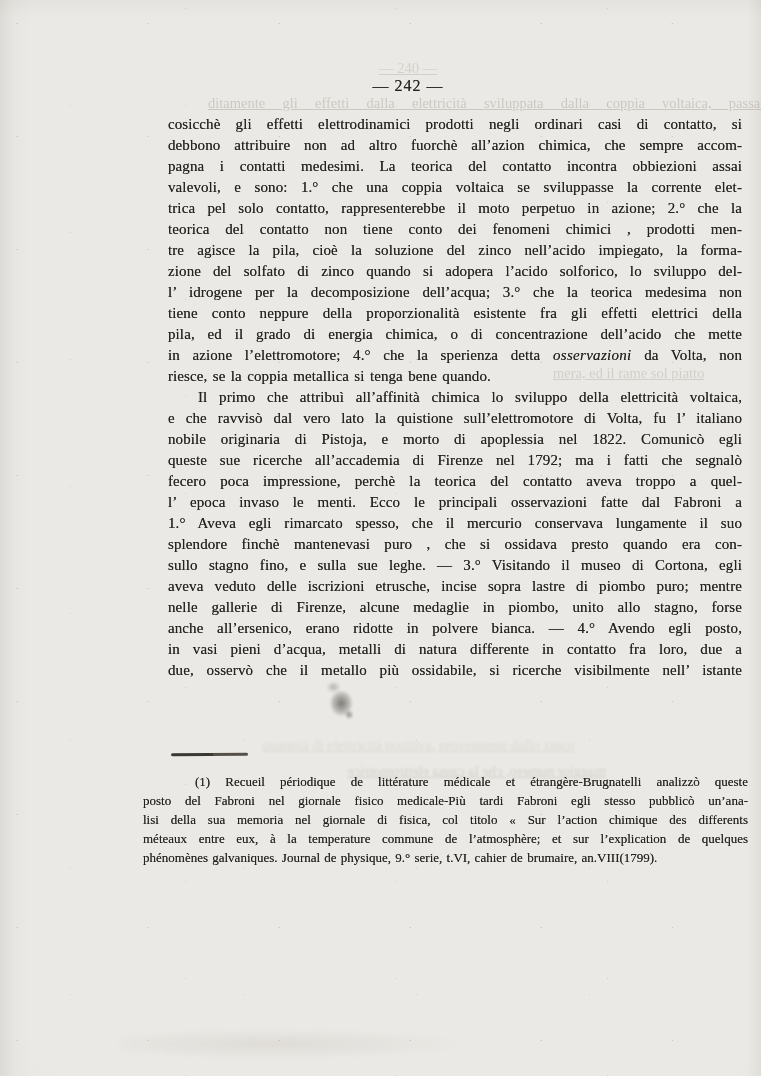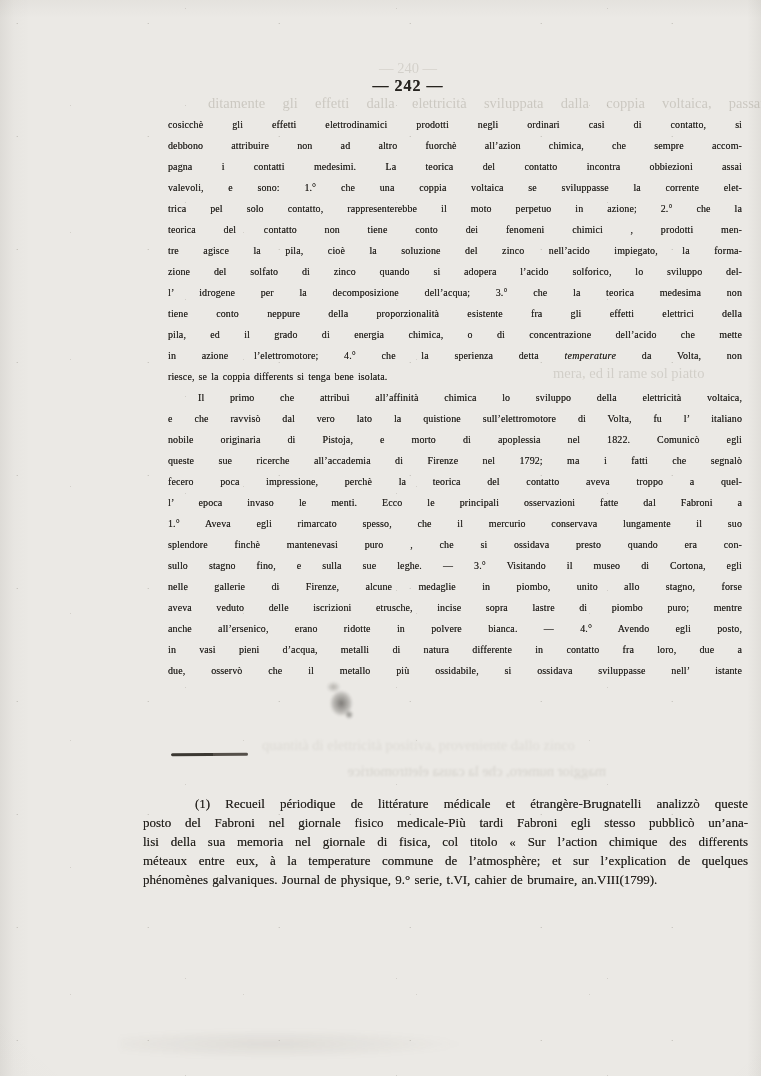--- a/index.html
+++ b/index.html
@@ -17,44 +17,43 @@
       radial-gradient(1px 1px at 88% 9%, rgba(90,82,70,.18) 0 45%, rgba(0,0,0,0) 50%),
       #ebe9e5;
     background-size:auto,auto,auto,auto,131px 113px,97px 151px,173px 127px,211px 97px,auto;
     font-family:"Liberation Serif","DejaVu Serif",serif;
     color:#26231f;
   }
   .pageno{
     position:absolute;left:168px;top:77px;width:480px;
     text-align:center;font-size:16px;letter-spacing:1px;
     text-shadow:0 0 .5px rgba(20,18,15,.6);
-    font-weight:bold;
   }
   .body-text{
     position:absolute;left:168px;top:114px;width:574px;
-    font-size:10px;line-height:21px;word-spacing:1.5px;letter-spacing:.1px;
+    font-size:15px;line-height:21px;word-spacing:1.5px;letter-spacing:.1px;
     text-shadow:0 0 .55px rgba(20,18,15,.65);
   }
   .line{text-align:justify;text-align-last:justify;overflow:hidden;white-space:normal;}
   .line.last{text-align-last:left;}
   .line.indent{text-indent:30px;}
   .footnote{
     position:absolute;left:143px;top:772px;width:605px;
     font-size:13px;line-height:19px;word-spacing:1px;
     text-shadow:0 0 .45px rgba(20,18,15,.6);
   }
-  .footnote .line.indent{text-indent:52px;margin-top:22px;}
+  .footnote .line.indent{text-indent:52px;}
   .footnote-rule{
     position:absolute;left:171px;top:753px;width:77px;height:3px;
     background:linear-gradient(90deg,#3b3832 0 55%, #55504a 55% 100%);
     border-radius:2px;transform:rotate(-.4deg);
   }
   .st{
     position:absolute;color:#837d6f;filter:blur(.6px);
-    font-size:14.5px;line-height:18px;pointer-events:none;
+    font-size:14.5px;line-height:18px;pointer-events:none;text-decoration:underline;
   }
   .st1{left:338px;top:59px;width:140px;text-align:center;opacity:.22;}
   .st2{left:168px;top:94px;width:574px;text-align:justify;text-align-last:justify;opacity:.30;margin-left:40px;}
   .st3{left:553px;top:364px;width:190px;opacity:.24;}
   .st4{left:166px;top:762px;width:440px;opacity:.22;transform:scaleX(-1);filter:blur(.9px);}
   .st5{left:262px;top:736px;width:470px;opacity:.14;filter:blur(1px);}
   .ink-blot{
     position:absolute;left:316px;top:676px;width:46px;height:44px;
     background:
       radial-gradient(15px 17px at 55% 62%, rgba(35,32,28,.55), rgba(35,32,28,.22) 55%, rgba(0,0,0,0) 78%),
@@ -88,38 +87,38 @@
         <div class="line">debbono attribuire non ad altro fuorchè all’azion chimica, che sempre accom-</div>
         <div class="line">pagna i contatti medesimi. La teorica del contatto incontra obbiezioni assai</div>
         <div class="line">valevoli, e sono: 1.° che una coppia voltaica se sviluppasse la corrente elet-</div>
         <div class="line">trica pel solo contatto, rappresenterebbe il moto perpetuo in azione; 2.° che la</div>
         <div class="line">teorica del contatto non tiene conto dei fenomeni chimici , prodotti men-</div>
         <div class="line">tre agisce la pila, cioè la soluzione del zinco nell’acido impiegato, la forma-</div>
         <div class="line">zione del solfato di zinco quando si adopera l’acido solforico, lo sviluppo del-</div>
         <div class="line">l’ idrogene per la decomposizione dell’acqua; 3.° che la teorica medesima non</div>
         <div class="line">tiene conto neppure della proporzionalità esistente fra gli effetti elettrici della</div>
         <div class="line">pila, ed il grado di energia chimica, o di concentrazione dell’acido che mette</div>
-        <div class="line">in azione l’elettromotore; 4.° che la sperienza detta <i>temperature</i> da Volta, non</div>
-        <div class="line last">riesce, se la coppia differents si tenga bene isolata.</div>
+        <div class="line">in azione l’elettromotore; 4.° che la sperienza detta <i>osservazioni</i> da Volta, non</div>
+        <div class="line last">riesce, se la coppia metallica si tenga bene quando.</div>
       </div>
       <div>
         <div class="line indent">Il primo che attribuì all’affinità chimica lo sviluppo della elettricità voltaica,</div>
         <div class="line">e che ravvisò dal vero lato la quistione sull’elettromotore di Volta, fu l’ italiano</div>
         <div class="line">nobile originaria di Pistoja, e morto di apoplessia nel 1822. Comunicò egli</div>
         <div class="line">queste sue ricerche all’accademia di Firenze nel 1792; ma i fatti che segnalò</div>
         <div class="line">fecero poca impressione, perchè la teorica del contatto aveva troppo a quel-</div>
         <div class="line">l’ epoca invaso le menti. Ecco le principali osservazioni fatte dal Fabroni a</div>
         <div class="line">1.° Aveva egli rimarcato spesso, che il mercurio conservava lungamente il suo</div>
         <div class="line">splendore finchè mantenevasi puro , che si ossidava presto quando era con-</div>
         <div class="line">sullo stagno fino, e sulla sue leghe. — 3.° Visitando il museo di Cortona, egli</div>
+        <div class="line">aveva veduto delle iscrizioni etrusche, incise sopra lastre di piombo puro; mentre</div>
         <div class="line">nelle gallerie di Firenze, alcune medaglie in piombo, unito allo stagno, forse</div>
-        <div class="line">aveva veduto delle iscrizioni etrusche, incise sopra lastre di piombo puro; mentre</div>
         <div class="line">anche all’ersenico, erano ridotte in polvere bianca. — 4.° Avendo egli posto,</div>
         <div class="line">in vasi pieni d’acqua, metalli di natura differente in contatto fra loro, due a</div>
-        <div class="line">due, osservò che il metallo più ossidabile, si ossidava sviluppasse nell’ istante</div>
+        <div class="line">due, osservò che il metallo più ossidabile, si ricerche visibilmente nell’ istante</div>
       </div>
     </div>
 
   <div class="footnote-rule"></div>
   <div class="footnote">
       <div class="line indent">(1) Recueil périodique de littérature médicale et étrangère-Brugnatelli analizzò queste</div>
       <div class="line">posto del Fabroni nel giornale fisico medicale-Più tardi Fabroni egli stesso pubblicò un’ana-</div>
       <div class="line">lisi della sua memoria nel giornale di fisica, col titolo « Sur l’action chimique des differents</div>
       <div class="line">méteaux entre eux, à la temperature commune de l’atmosphère; et sur l’explication de quelques</div>
       <div class="line last">phénomènes galvaniques. Journal de physique, 9.° serie, t.VI, cahier de brumaire, an.VIII(1799).</div>

